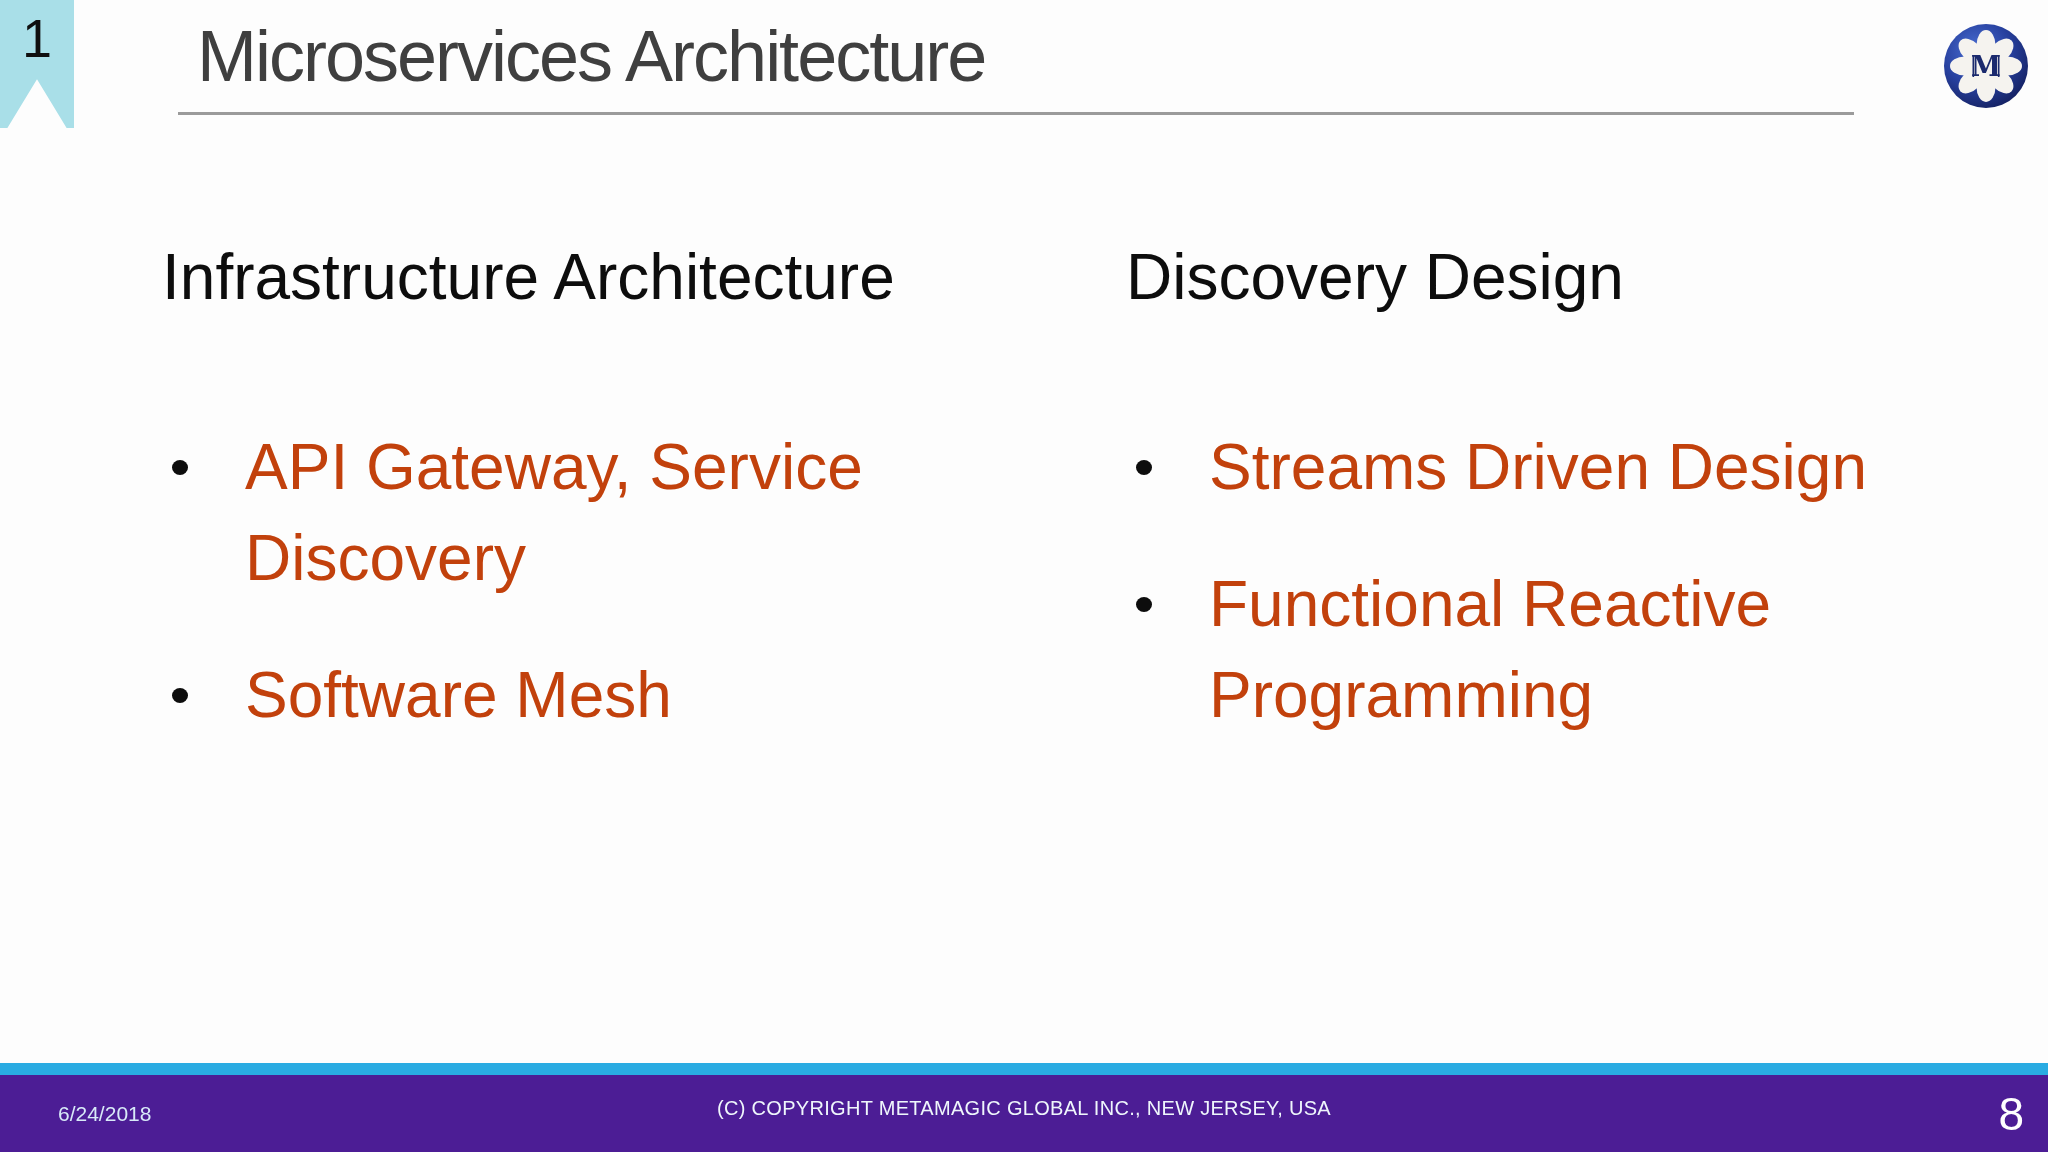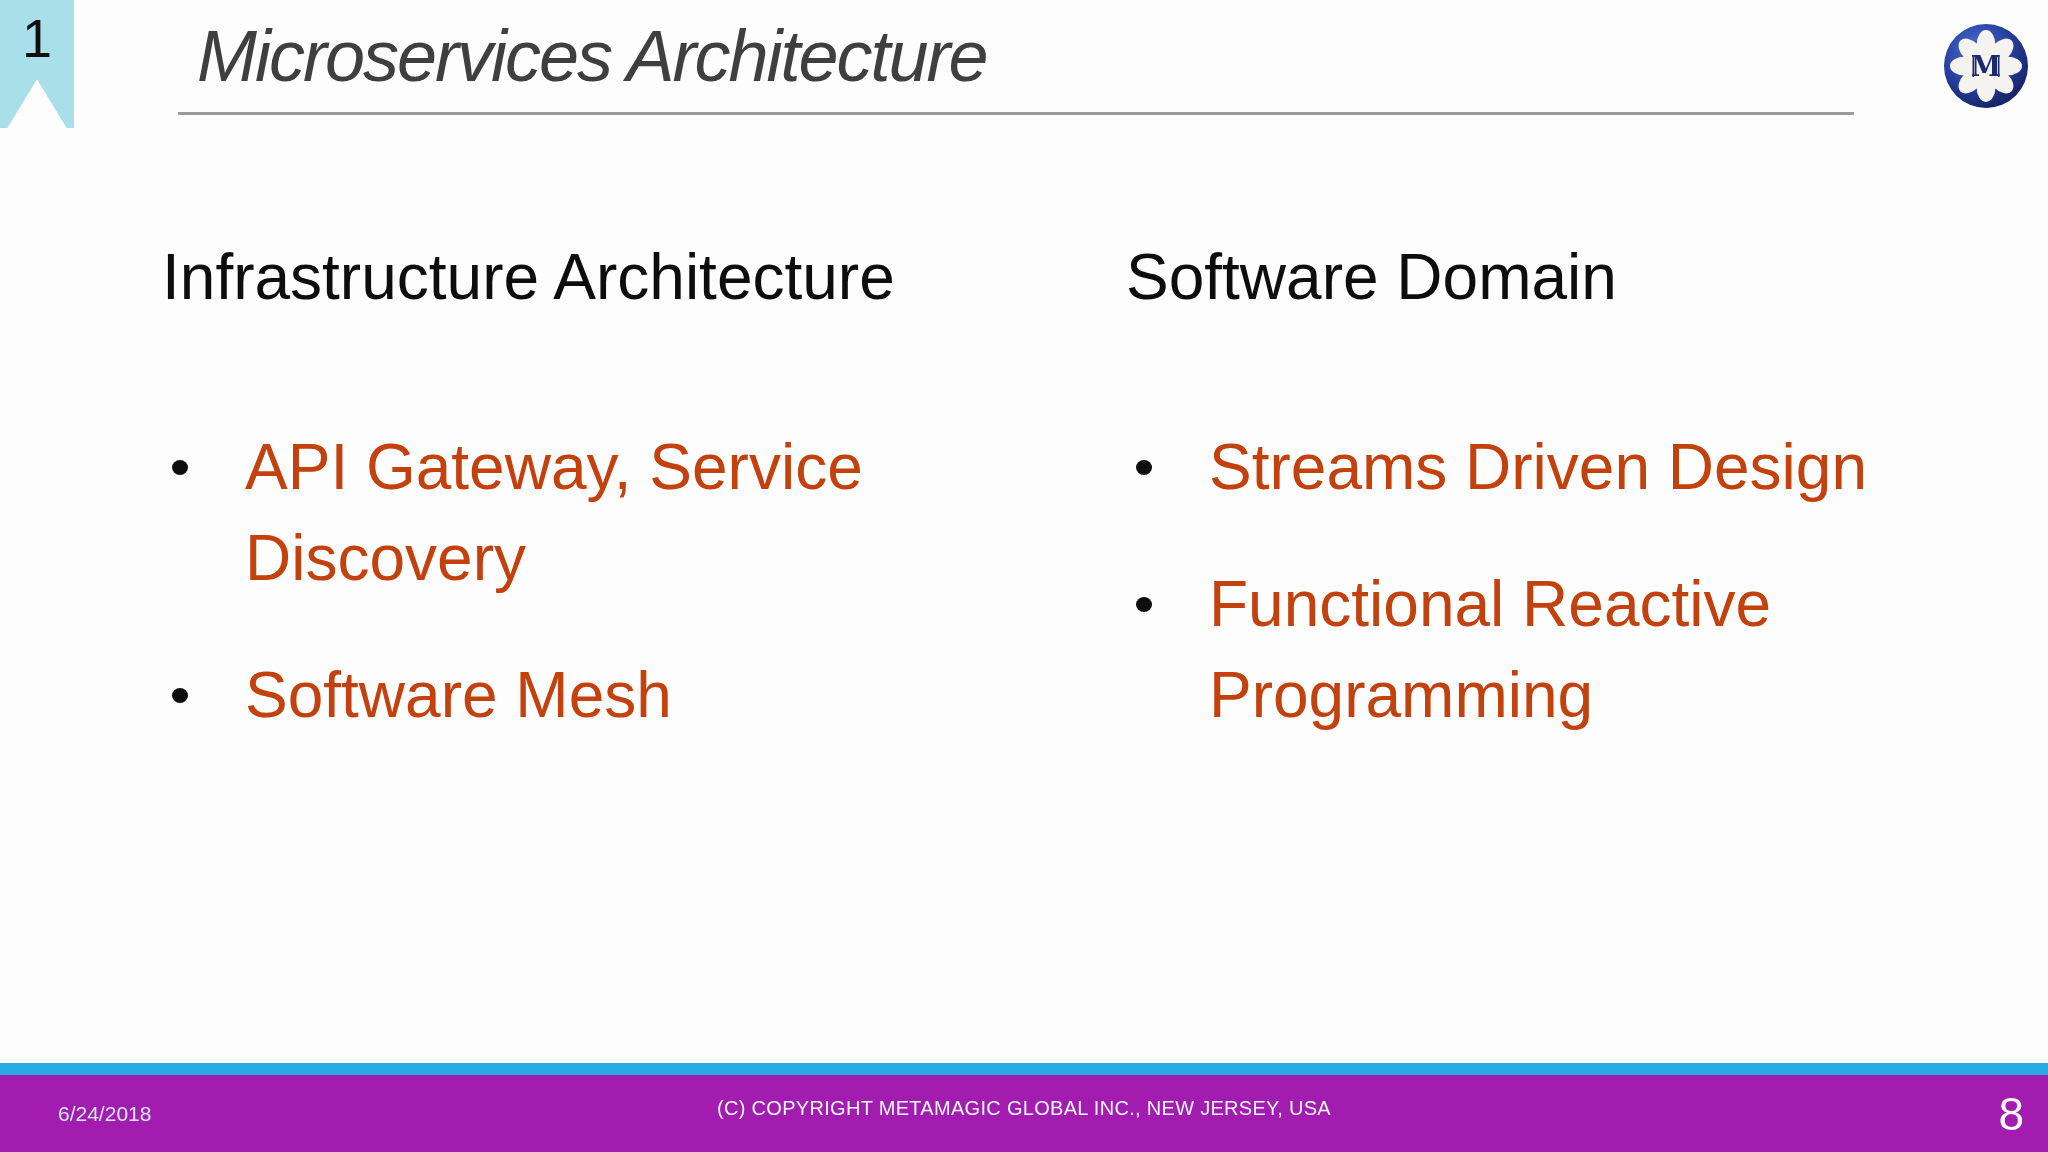--- a/index.html
+++ b/index.html
@@ -31,21 +31,20 @@
 
   
   .slide-title {
     position: absolute;
     left: 197px; top: 16px;
     font-size: 72px;
     letter-spacing: -2px;
     line-height: 80px;
     color: #3f3f3f;
     white-space: nowrap;
-    font-style: italic;
   }
   .title-underline {
     position: absolute;
     left: 178px; top: 112px;
     width: 1676px; height: 3px;
     background: #9b9b9b;
   }
 
   
   .logo {
@@ -92,21 +91,21 @@
   .footer-strip {
     position: absolute;
     left: 0; top: 1063px;
     width: 100%; height: 12px;
     background: #29abe2;
   }
   .footer-bar {
     position: absolute;
     left: 0; top: 1075px;
     width: 100%; height: 77px;
-    background: #a21caf;
+    background: #4c1d95;
   }
   .footer-date {
     position: absolute;
     left: 58px; top: 0;
     height: 77px;
     display: flex; align-items: center;
     font-size: 21px;
     color: #d8eaf8;
   }
   .footer-copy {
@@ -172,21 +171,21 @@
         <span>API Gateway, Service Discovery</span>
       </li>
       <li>
         <span class="dot"></span>
         <span>Software Mesh</span>
       </li>
     </ul>
   </div>
 
   <div class="col right">
-    <h2>Software Domain</h2>
+    <h2>Discovery Design</h2>
     <ul>
       <li>
         <span class="dot"></span>
         <span>Streams Driven Design</span>
       </li>
       <li>
         <span class="dot"></span>
         <span>Functional Reactive Programming</span>
       </li>
     </ul>

